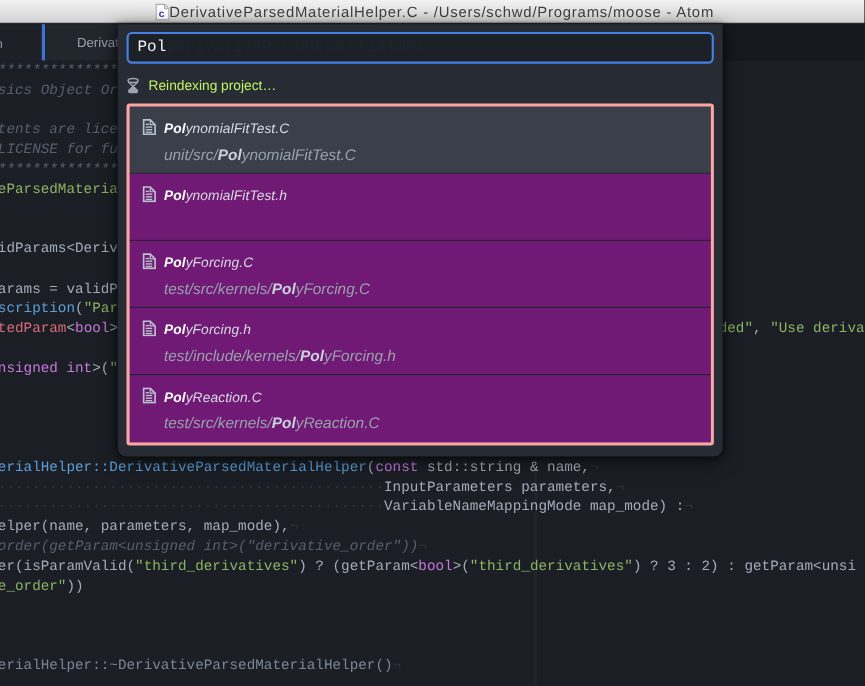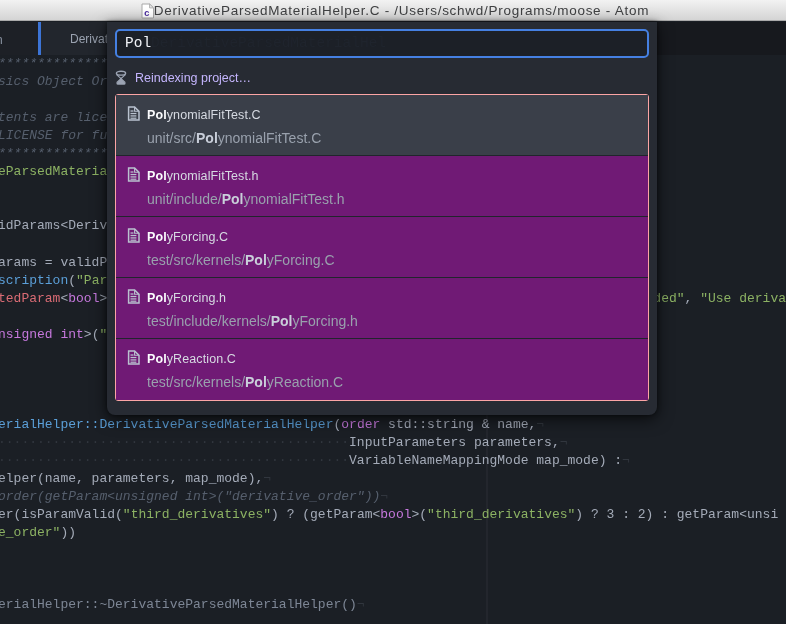--- a/index.html
+++ b/index.html
@@ -36,24 +36,24 @@
 
   
   #modal { position:absolute; left:107px; top:22px; width:550px; height:393px;
     background:#272b33; border-radius:0 0 8px 8px; padding:7px 8px 8px 8px;
     box-shadow:0 4px 16px rgba(0,0,0,.65), 0 0 4px rgba(0,0,0,.5); }
   #finput { position:relative; width:534px; height:29px; background:#1c2027;
     border:2px solid #4580e2; border-radius:5px;
     font-family:"Liberation Mono",monospace; font-size:14.5px; color:#f1f3f7;
     line-height:25px; padding-left:8px; }
   #ghost { color:#1f242d; }
-  #status { position:relative; margin-top:11px; height:18px; color:#c4b5fd; font-size:12.5px; }
+  #status { position:relative; margin-top:11px; height:18px; color:#bef264; font-size:12.5px; }
   #status svg { position:absolute; left:0px; top:1px; }
   #status span { position:absolute; left:20px; top:2px; }
-  #list { position:relative; margin-top:7px; border:1px solid #fca5a5; border-radius:3px; }
+  #list { position:relative; margin-top:7px; border:3px solid #fca5a5; border-radius:3px;font-style:italic; }
   .item { position:relative; height:61px; background:#701a75; border-bottom:1px solid #21252c; }
   .item:last-child { border-bottom:none; }
   .item.sel { background:#3a3f49; }
   .item svg { position:absolute; left:11px; top:11px; }
   .ptxt { position:absolute; left:31px; top:13px; font-size:12.5px; color:#d6dae2; }
   .ptxt b { color:#fbfcfe; }
   .ptxt { letter-spacing:0.1px; }
   .stxt { position:absolute; left:31px; top:35px; font-size:14px; color:#99a1ad; }
   .stxt b { color:#c9cfda; }
 </style>
@@ -76,21 +76,21 @@
 
 arams = validParams&lt;ParsedMaterialHelper&gt;();
 <span class="blu">scription</span>(<span class="grn">"Parsed Function Material with automatic derivatives."</span>);
 <span class="red">tedParam</span>&lt;<span class="pur">bool</span>&gt;(<span class="grn">"third_derivatives"</span>, <span class="grn">"Flag to indicate if a third derivatives are needed"</span>, <span class="grn">"Use derivative_order instead."</span>);
 
 <span class="pur">nsigned int</span>&gt;(<span class="grn">"derivative_order"</span>, 2, <span class="grn">"Maximum order of derivatives taken"</span>);
 
 
 
 
-<span class="blu">erialHelper::DerivativeParsedMaterialHelper</span>(<span class="pur">order</span> std::string &amp; name,<span class="inv">¬</span>
+<span class="blu">erialHelper::DerivativeParsedMaterialHelper</span>(<span class="pur">const</span> std::string &amp; name,<span class="inv">¬</span>
 <span class="inv">·············································</span>InputParameters parameters,<span class="inv">¬</span>
 <span class="inv">·············································</span>VariableNameMappingMode map_mode) :<span class="inv">¬</span>
 elper(name, parameters, map_mode),<span class="inv">¬</span>
 <span class="cm">order(getParam&lt;unsigned int&gt;("derivative_order"))</span><span class="inv">¬</span>
 er(isParamValid(<span class="grn">"third_derivatives"</span>) ? (getParam&lt;<span class="pur">bool</span>&gt;(<span class="grn">"third_derivatives"</span>) ? 3 : 2) : getParam&lt;unsi
 <span class="grn">e_order"</span>))
 
 
 
 <span class="dim">erialHelper::~DerivativeParsedMaterialHelper()</span><span class="inv">¬</span></pre>
@@ -142,21 +142,20 @@
         <div class="item">
           <svg width="13" height="15" viewBox="0 0 13 15">
             <path d="M1.6 1 h6 L12 5.4 V14 H1.6 Z" fill="none" stroke="#b9c2cf" stroke-width="1.5"></path>
             <path d="M7.6 1.2 V5.3 H11.8" fill="none" stroke="#b9c2cf" stroke-width="1.1"></path>
             <rect x="3.5" y="4.4" width="3" height="1.25" fill="#b9c2cf"></rect>
             <rect x="3.5" y="6.9" width="5.9" height="1.25" fill="#b9c2cf"></rect>
             <rect x="3.5" y="9.3" width="5.9" height="1.25" fill="#b9c2cf"></rect>
             <rect x="3.5" y="11.6" width="5.9" height="1.2" fill="#b9c2cf"></rect>
           </svg>
           <div class="ptxt"><b>Pol</b>ynomialFitTest.h</div>
-          <div class="stxt">unit/include/<b>Pol</b>ynomialFitTest.h</div>
         </div>
         <div class="item">
           <svg width="13" height="15" viewBox="0 0 13 15">
             <path d="M1.6 1 h6 L12 5.4 V14 H1.6 Z" fill="none" stroke="#b9c2cf" stroke-width="1.5"></path>
             <path d="M7.6 1.2 V5.3 H11.8" fill="none" stroke="#b9c2cf" stroke-width="1.1"></path>
             <rect x="3.5" y="4.4" width="3" height="1.25" fill="#b9c2cf"></rect>
             <rect x="3.5" y="6.9" width="5.9" height="1.25" fill="#b9c2cf"></rect>
             <rect x="3.5" y="9.3" width="5.9" height="1.25" fill="#b9c2cf"></rect>
             <rect x="3.5" y="11.6" width="5.9" height="1.2" fill="#b9c2cf"></rect>
           </svg>

